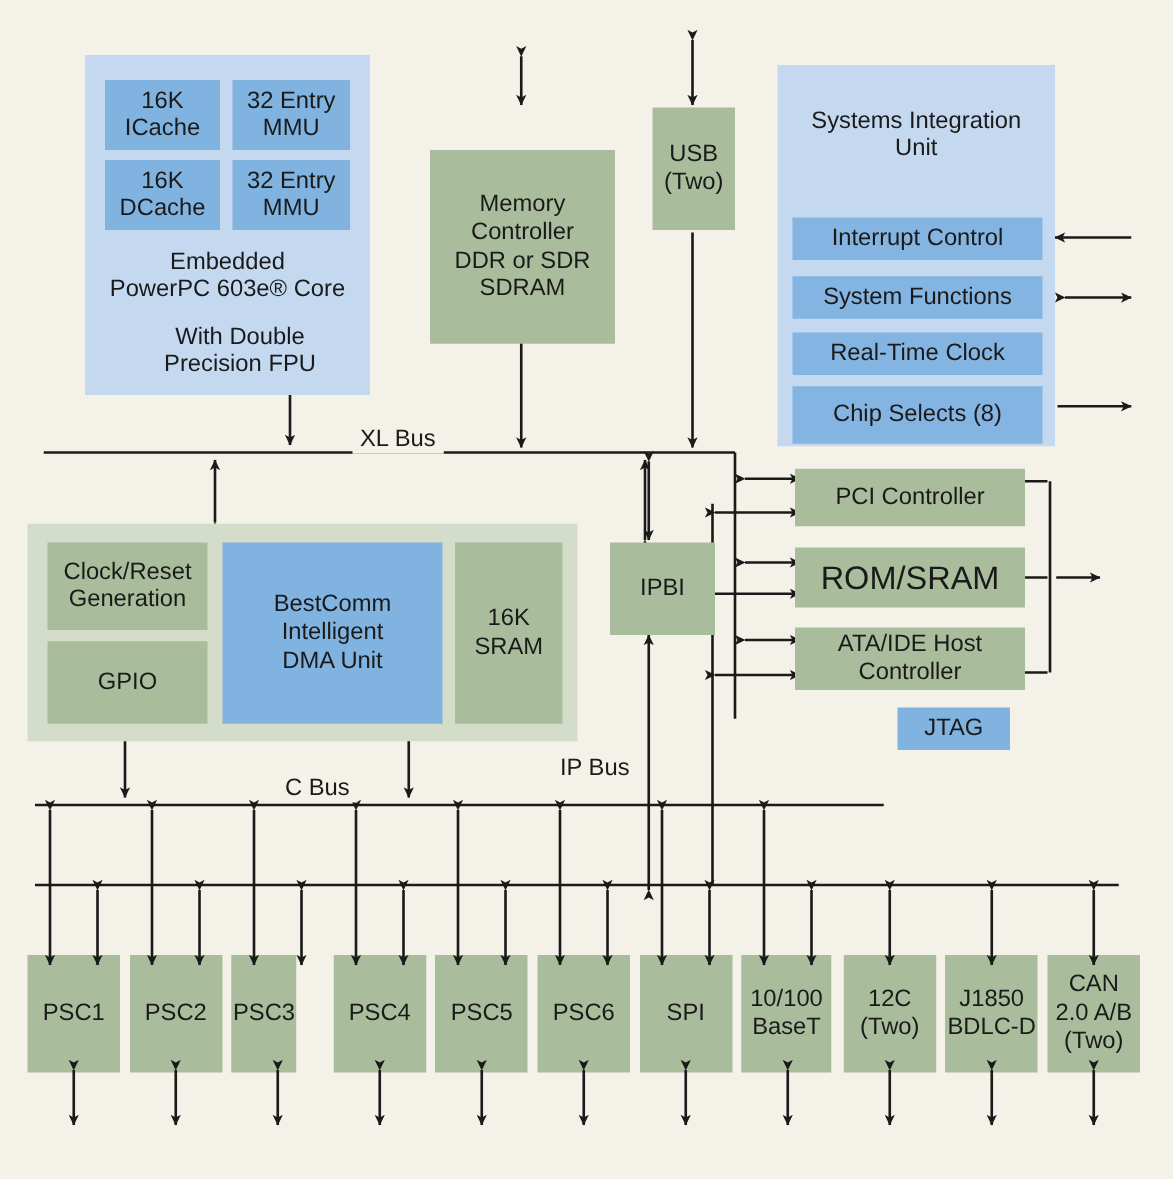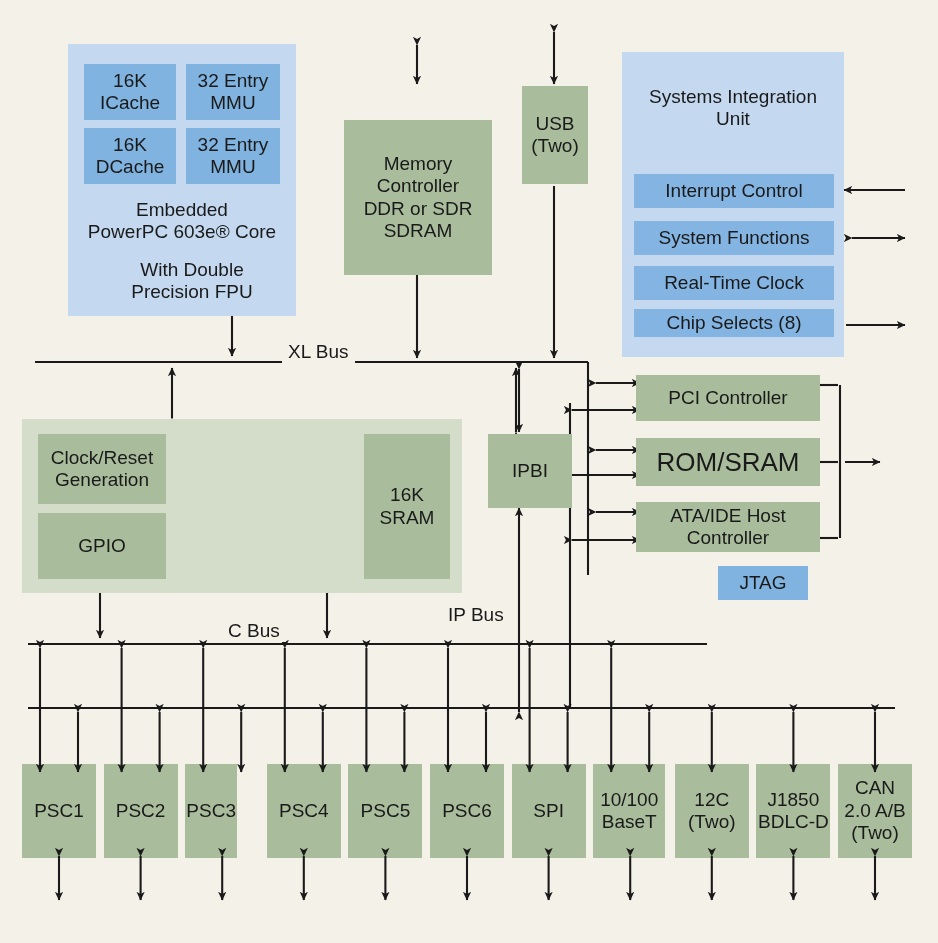--- a/index.html
+++ b/index.html
@@ -138,26 +138,29 @@
   <div class="blk green" style="left:522px;top:86px;width:66px;height:98px;font-size:19px;">USB
 (Two)</div>
 
   <div class="blk lightblue" style="left:622px;top:52px;width:222px;height:305px;"></div>
   <div class="blk" style="left:622px;top:80px;width:222px;height:56px;font-size:19px;">Systems Integration
 Unit</div>
 
   <div class="blk paleblue" style="left:634px;top:221px;width:200px;height:34px;font-size:19px;">System Functions</div>
   <div class="blk paleblue" style="left:634px;top:174px;width:200px;height:34px;font-size:19px;">Interrupt Control</div>
   <div class="blk paleblue" style="left:634px;top:266px;width:200px;height:34px;font-size:19px;">Real-Time Clock</div>
-  <div class="blk paleblue" style="left:634px;top:309px;width:200px;height:28px;font-size:19px;">Chip Selects (8)</div>
+  <div class="blk paleblue" style="left:634px;top:309px;width:200px;height:46px;font-size:19px;">Chip Selects (8)</div>
 
   <div class="blk palegreen" style="left:22px;top:419px;width:440px;height:174px;"></div>
   <div class="blk green" style="left:38px;top:434px;width:128px;height:70px;font-size:19px;">Clock/Reset
 Generation</div>
   <div class="blk green" style="left:38px;top:513px;width:128px;height:66px;font-size:19px;">GPIO</div>
+  <div class="blk blue" style="left:178px;top:434px;width:176px;height:145px;font-size:19px;">BestComm
+Intelligent
+DMA Unit</div>
   <div class="blk green" style="left:364px;top:434px;width:86px;height:145px;font-size:19px;">16K
 SRAM</div>
 
   <div class="blk green" style="left:488px;top:434px;width:84px;height:74px;font-size:19px;">IPBI</div>
 
   <div class="blk green" style="left:636px;top:375px;width:184px;height:46px;font-size:19px;">PCI Controller</div>
   <div class="blk green" style="left:636px;top:438px;width:184px;height:48px;font-size:26px;">ROM/SRAM</div>
   <div class="blk green" style="left:636px;top:502px;width:184px;height:50px;font-size:19px;">ATA/IDE Host
 Controller</div>
   <div class="blk blue" style="left:718px;top:566px;width:90px;height:34px;font-size:19px;">JTAG</div>

